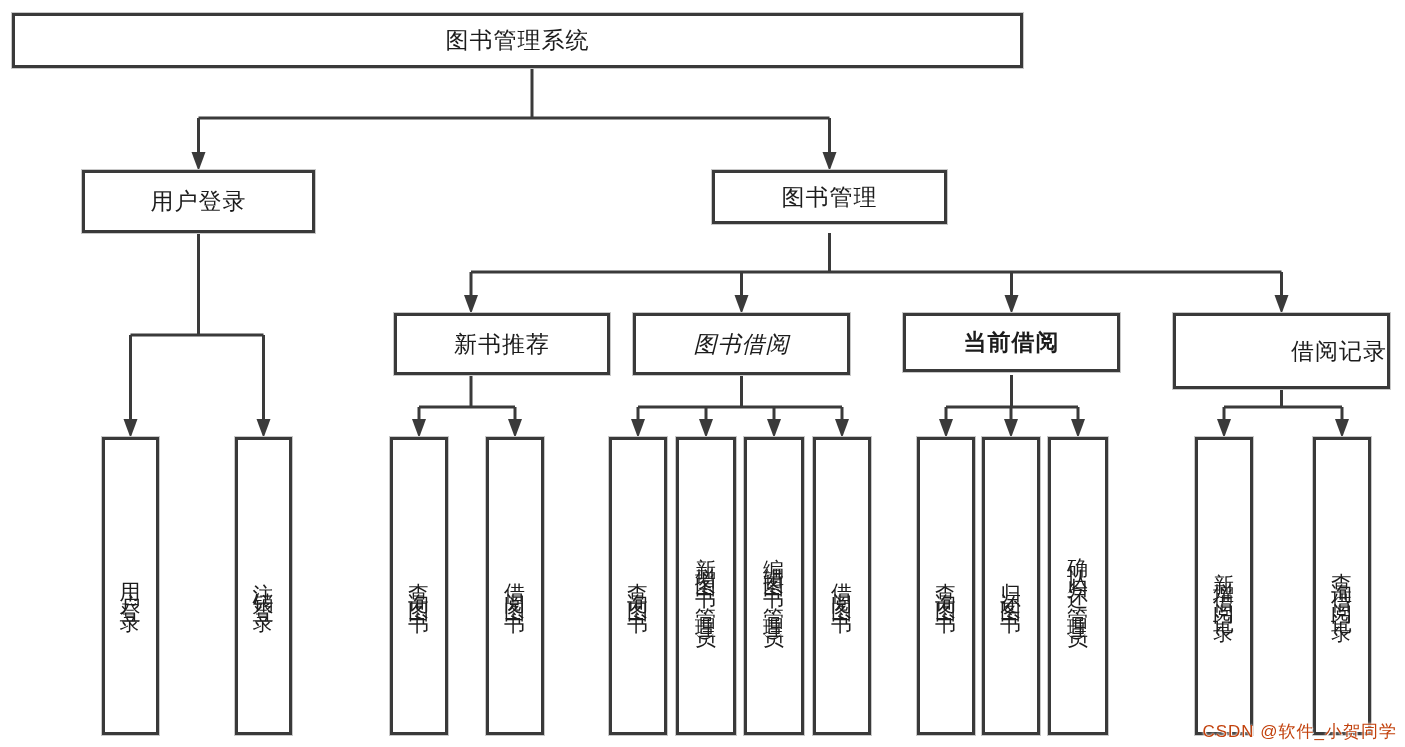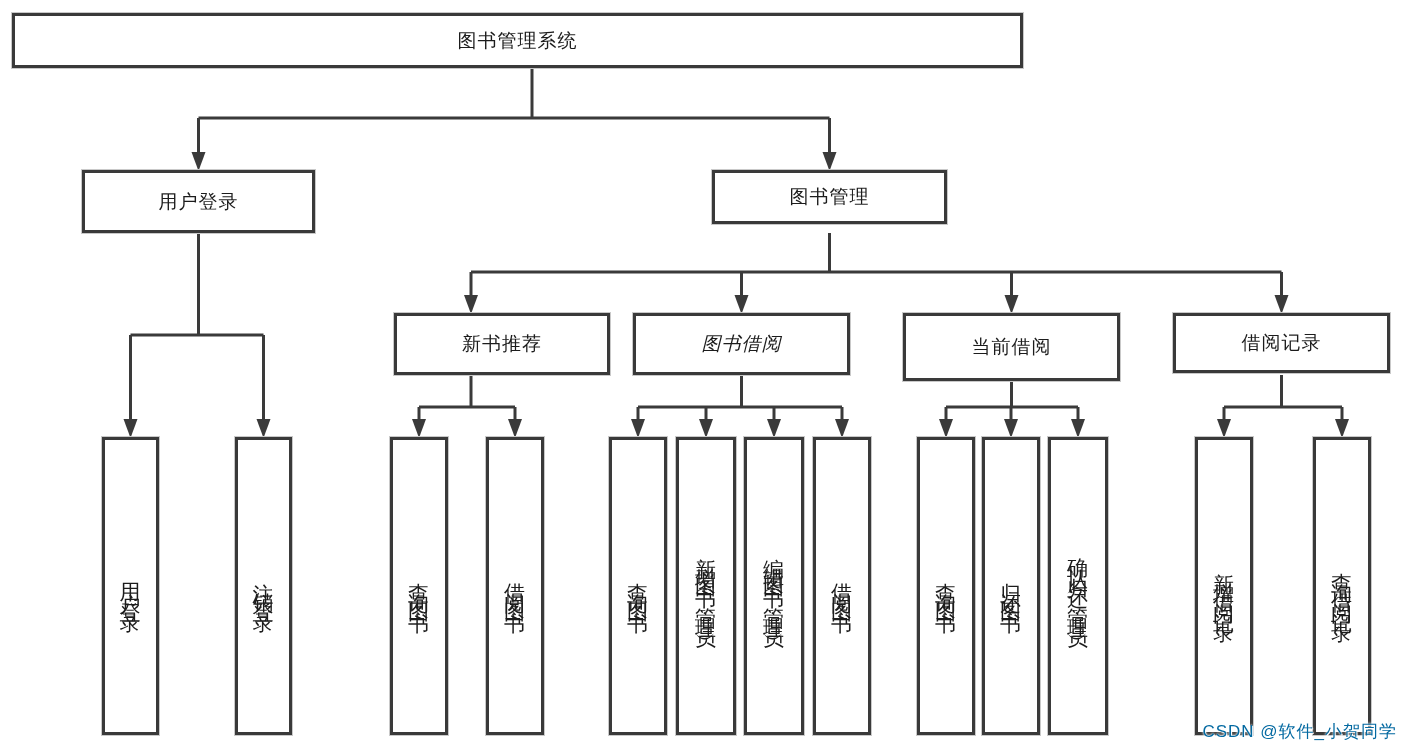--- a/index.html
+++ b/index.html
@@ -17,39 +17,39 @@
     position: absolute;
     background: #ffffff;
     border: 3px solid #3a3a3a;
     box-shadow: 0 0 0 1px #c9c9c9;
     display: flex;
     align-items: center;
     justify-content: center;
     color: #1c1c1c;
   }
   .node.horiz .lbl {
-    font-size: 19px;
+    font-size: 23px;
     letter-spacing: 1px;
     white-space: nowrap;
   }
   .node.vert .lbl {
     writing-mode: vertical-rl;
     text-orientation: mixed;
     font-size: 21px;
     letter-spacing: 10px;
     line-height: 1;
     white-space: nowrap;
   }
   .watermark {
     position: absolute;
     right: 8px;
     bottom: 4px;
     font-size: 17px;
     letter-spacing: 1px;
-    color: #0369a1;
+    color: #c2410c;
     text-shadow: 0 0 2px #ffffff, 0 0 3px #ffffff, 1px 1px 0 #ffffff;
     z-index: 10;
     white-space: nowrap;
     text-align: right;
   }
 </style>
 </head>
 <body>
 
 <div id="canvas">
@@ -116,24 +116,24 @@
     </div>
     <div class="node horiz" style="left: 712px; top: 170px; width: 235px; height: 54px;">
       <span class="lbl">图书管理</span>
     </div>
     <div class="node horiz" style="left: 363px; top: 313px; width: 216px; height: 62px; margin-left: 31px;">
       <span class="lbl">新书推荐</span>
     </div>
     <div class="node horiz" style="left: 633px; top: 313px; width: 217px; height: 62px; font-style: italic;">
       <span class="lbl">图书借阅</span>
     </div>
-    <div class="node horiz" style="left: 903px; top: 313px; width: 217px; height: 68px;">
+    <div class="node horiz" style="left: 903px; top: 313px; width: 217px; height: 59px; font-weight: bold;">
       <span class="lbl">当前借阅</span>
     </div>
-    <div class="node horiz" style="left: 1173px; top: 313px; width: 217px; height: 60px;">
+    <div class="node horiz" style="left: 1173px; top: 313px; width: 217px; height: 76px; justify-content: flex-end;">
       <span class="lbl">借阅记录</span>
     </div>
     <div class="node vert" style="left: 102px; top: 437px; width: 57px; height: 298px;">
       <span class="lbl">用户登录</span>
     </div>
     <div class="node vert" style="left: 235px; top: 437px; width: 57px; height: 298px;">
       <span class="lbl">注销登录</span>
     </div>
     <div class="node vert" style="left: 390px; top: 437px; width: 58px; height: 298px;">
       <span class="lbl">查询图书</span>

